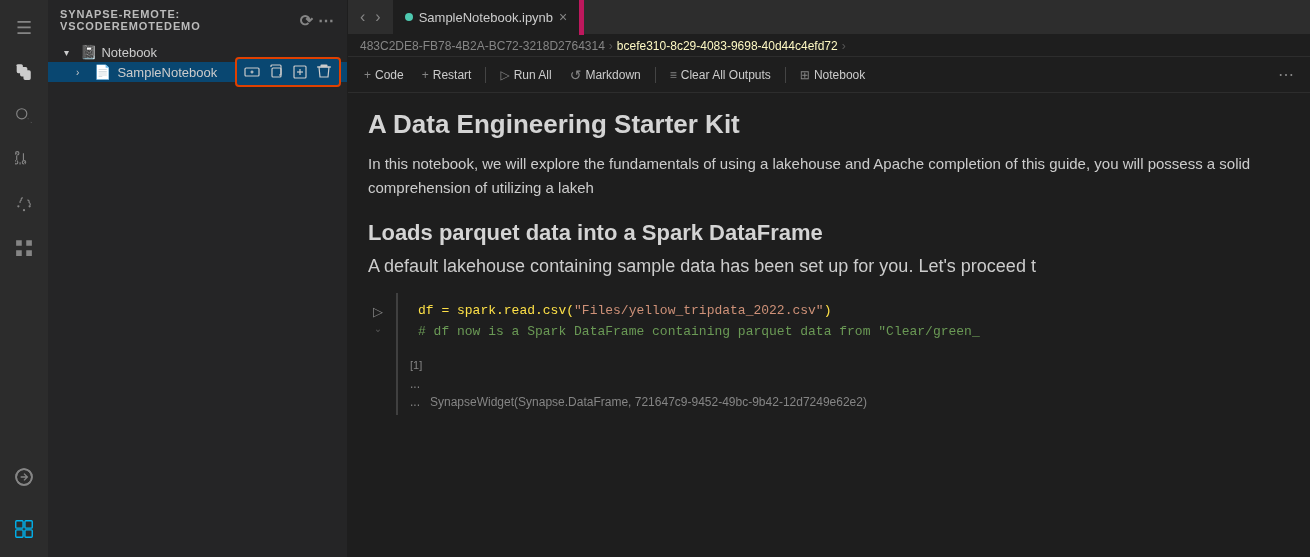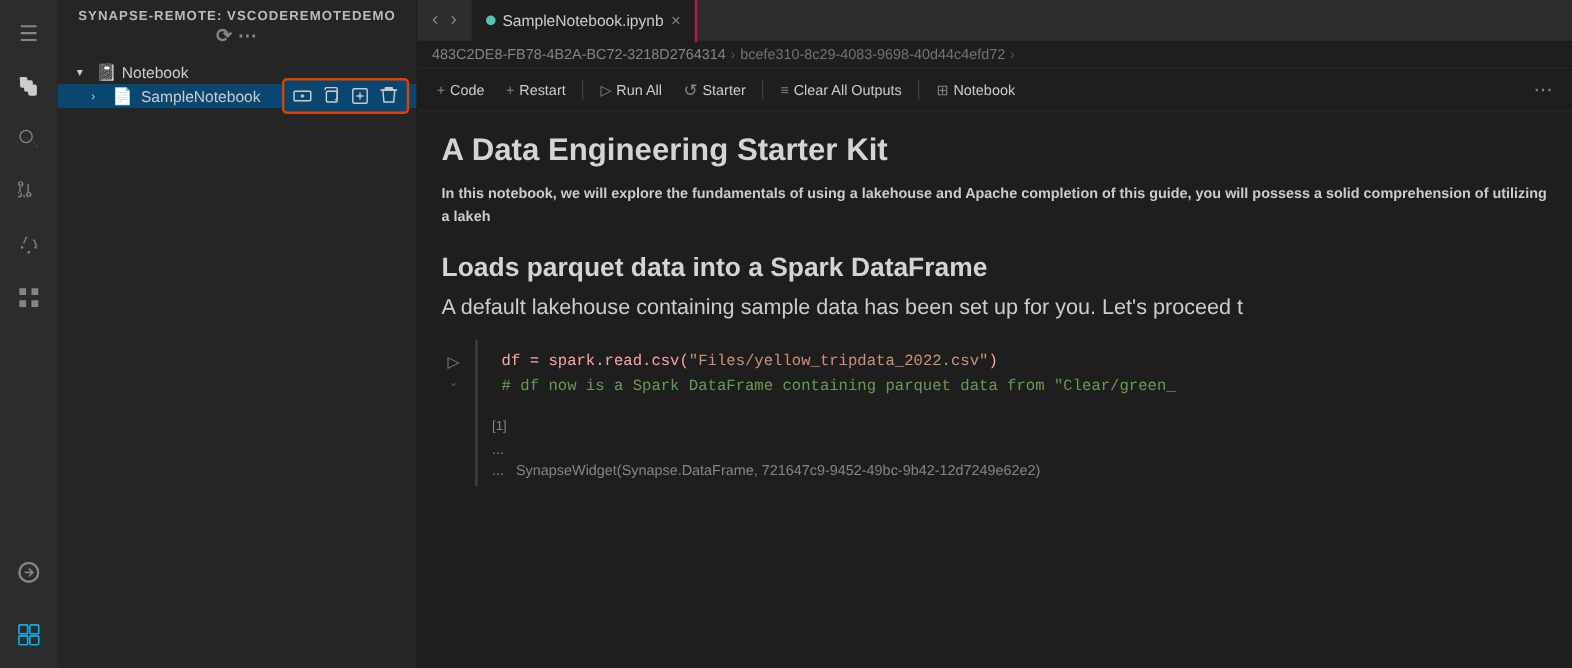--- a/index.html
+++ b/index.html
@@ -50,21 +50,20 @@
     .sidebar-header {
       padding: 8px 12px;
       font-size: 11px;
       font-weight: 700;
       text-transform: uppercase;
       letter-spacing: 0.08em;
       color: #bbbbbb;
       display: flex;
       align-items: center;
       justify-content: space-between;
-      flex-direction: column;
     }
     .sidebar-section {
       padding: 2px 0;
     }
     .sidebar-group {
       display: flex;
       align-items: center;
       padding: 2px 8px 2px 16px;
       cursor: pointer;
       gap: 4px;
@@ -143,21 +142,21 @@
       font-size: 16px;
       cursor: pointer;
       padding: 2px 4px;
     }
     .tab {
       display: flex;
       align-items: center;
       height: 35px;
       padding: 12px 12px;
       background: #1e1e1e;
-      border-right: 2px solid #be185d;
+      border-right: 5px solid #be185d;
       gap: 6px;
       cursor: pointer;
       font-size: 13px;
       color: #cccccc;
     }
     .tab-dot {
       width: 8px;
       height: 8px;
       border-radius: 50%;
       background: #4ec9b0;
@@ -169,21 +168,21 @@
       cursor: pointer;
     }
 
     
     .breadcrumb-bar {
       background: #1e1e1e;
       padding: 3px 12px;
       font-size: 12px;
       color: #858585;
       display: flex;
-      align-items: flex-start;
+      align-items: center;
       gap: 4px;
       flex-shrink: 0;
       border-bottom: 1px solid #2d2d2d;
       height: 22px;
     }
 
     
     .notebook-toolbar {
       background: #1e1e1e;
       display: flex;
@@ -219,25 +218,24 @@
       padding: 16px 20px;
       background: #1e1e1e;
     }
     .notebook-title {
       font-size: 26px;
       font-weight: 600;
       color: #d4d4d4;
       margin-bottom: 12px;
     }
     .notebook-desc {
-      font-size: 12px;
+      font-size: 15px;
       color: #cccccc;
       line-height: 1.6;
       margin-bottom: 20px;
-      font-weight: bold;
     }
     .notebook-subtitle {
       font-size: 22px;
       font-weight: 600;
       color: #d4d4d4;
       margin-bottom: 10px;
     }
     .notebook-subdesc {
       font-size: 18px;
       color: #cccccc;
@@ -269,21 +267,21 @@
     }
     .code-block {
       background: #1e1e1e;
       padding: 8px;
       font-family: 'Consolas', 'Courier New', monospace;
       font-size: 13px;
       line-height: 1.6;
     }
     .code-string { color: #ce9178; }
     .code-comment { color: #6a9955; }
-    .code-normal { color: #fca5a5; }
+    .code-normal { color: #fde047; }
     .cell-number {
       color: #858585;
       font-size: 11px;
       margin-top: 4px;
     }
     .cell-output {
       color: #858585;
       font-size: 12px;
       padding: 4px 0;
     }
@@ -407,41 +405,41 @@
     <div class="tab">
       <span class="tab-dot"></span>
       <span>SampleNotebook.ipynb</span>
       <span class="tab-close">×</span>
     </div>
   </div>
 
   <div class="breadcrumb-bar">
     <span style="color:#858585;font-size:12px;">483C2DE8-FB78-4B2A-BC72-3218D2764314</span>
     <span style="color:#555;">›</span>
-    <span style="color:#737373;font-size:12px;">bcefe310-8c29-4083-9698-40d44c4efd72</span>
+    <span style="color:#fef9c3;font-size:12px;">bcefe310-8c29-4083-9698-40d44c4efd72</span>
     <span style="color:#555;">›</span>
   </div>
 
   <div class="notebook-toolbar">
     <div class="toolbar-btn">
       <span style="color:#858585;">+</span>
       <span>Code</span>
     </div>
     <div class="toolbar-btn">
       <span style="color:#858585;">+</span>
       <span>Restart</span>
     </div>
     <div class="toolbar-sep"></div>
     <div class="toolbar-btn">
       <span style="color:#858585;">▷</span>
       <span>Run All</span>
     </div>
     <div class="toolbar-btn">
       <span style="color:#858585;font-size:14px;">↺</span>
-      <span>Starter</span>
+      <span>Markdown</span>
     </div>
     <div class="toolbar-sep"></div>
     <div class="toolbar-btn">
       <span style="color:#858585;">≡</span>
       <span>Clear All Outputs</span>
     </div>
     <div class="toolbar-sep"></div>
     <div class="toolbar-btn">
       <span style="color:#858585;">⊞</span>
       <span>Notebook</span>

